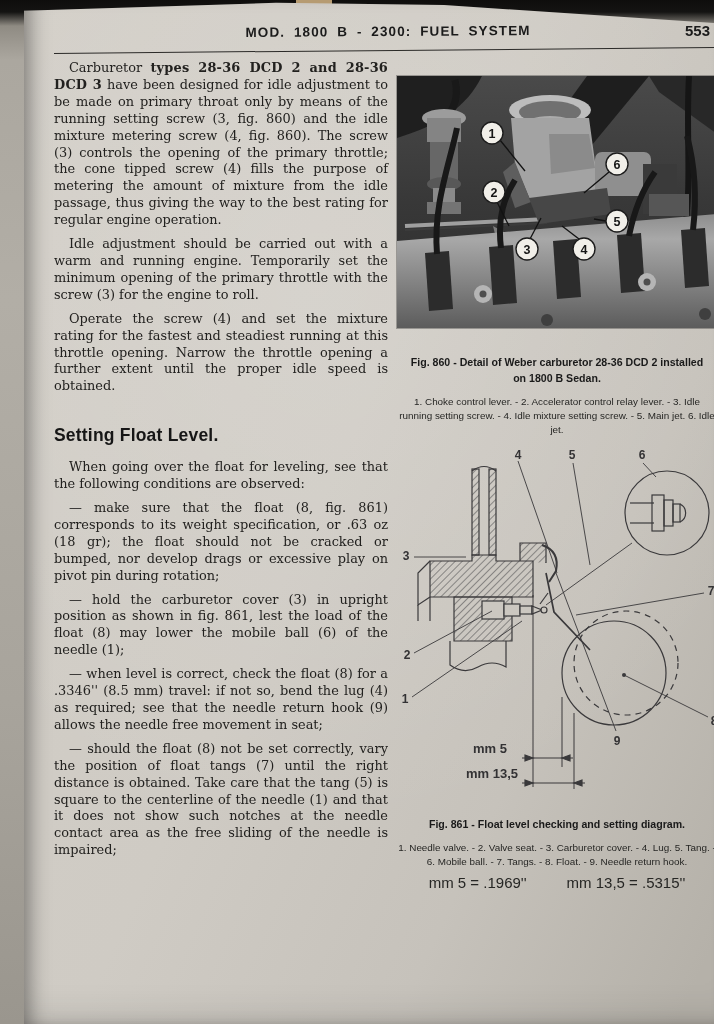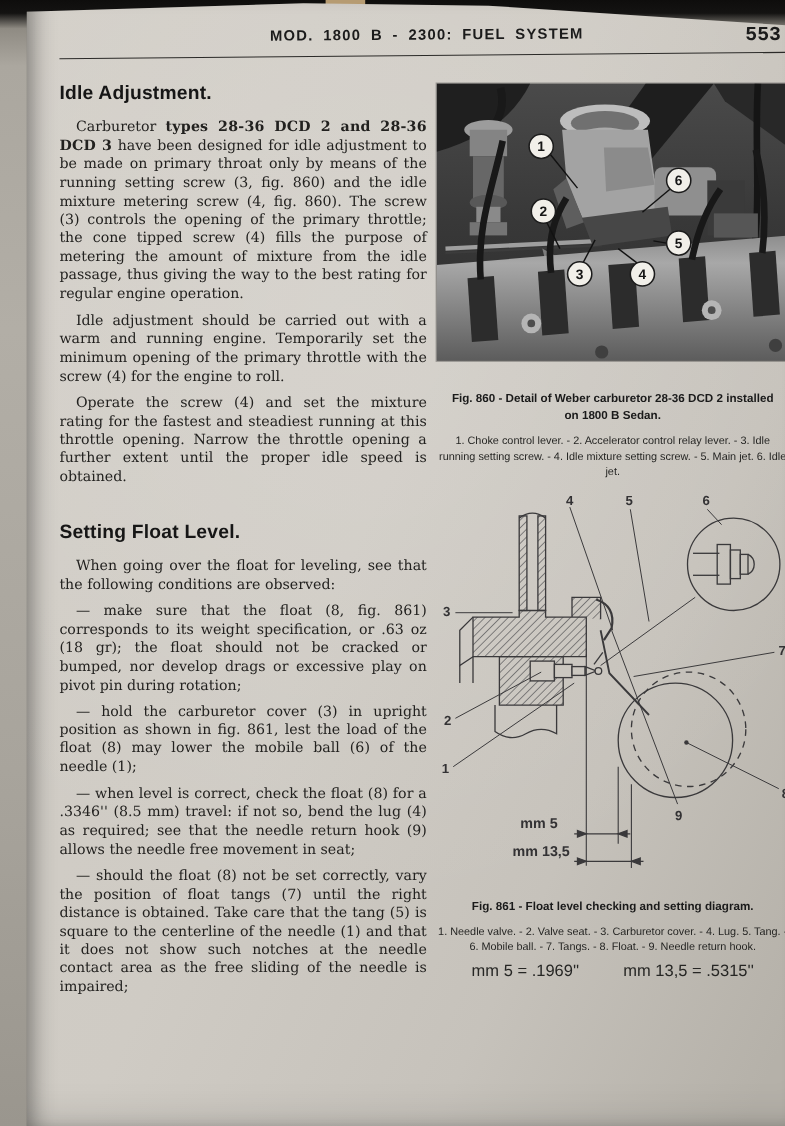--- a/index.html
+++ b/index.html
@@ -18,21 +18,21 @@
     box-shadow:inset 16px 0 22px -12px rgba(0,0,0,.45), inset -8px 0 14px -9px rgba(0,0,0,.28), inset 0 -30px 40px -30px rgba(0,0,0,.18);
   }
   .page-header{position:relative;height:58px;}
   .header-title{
     position:absolute;left:0;right:0;top:24px;text-align:center;
     font-family:"Liberation Sans",sans-serif;font-weight:bold;font-size:13.5px;
     letter-spacing:1.1px;word-spacing:4px;color:#1b1b1b;transform:translateX(14px) rotate(-0.4deg);
   }
   .header-page-number{
     position:absolute;right:14px;top:22px;
-    font-family:Liberation Mono, monospace;font-weight:bold;font-size:18px;color:#1b1b1b;
+    font-family:Liberation Sans, sans-serif;font-weight:bold;font-size:15px;color:#1b1b1b;
   }
   .header-rule{position:absolute;left:30px;right:10px;top:50px;height:1.4px;background:#2b2a28;transform:rotate(-0.5deg);}
   .content{position:absolute;left:12px;right:4px;top:60px;display:flex;}
   .col-left{width:346px;padding:0 4px 0 18px;}
   .col-right{width:326px;margin-left:2px;}
   h2.section{
     font-family:"Liberation Sans",sans-serif;font-weight:bold;font-size:17.5px;
     letter-spacing:.2px;color:#161616;margin:14px 0 13px;
   }
   h2.second{margin-top:30px;}
@@ -73,23 +73,22 @@
   <div class="page-header">
     <div class="header-title">MOD. 1800 B - 2300: FUEL SYSTEM</div>
     <div class="header-page-number">553</div>
     <div class="header-rule"></div>
   </div>
 
   <div class="content">
 
     <div class="col-left">
       <section>
-        <h2 class="section">Idle Adjustment.</h2>
         <p><span>Carburetor </span><b>types 28-36 DCD 2 and 28-36 DCD 3</b><span> have been designed for idle adjustment to be made on primary throat only by means of the running setting screw (3, fig. 860) and the idle mixture metering screw (4, fig. 860). The screw (3) controls the opening of the primary throttle; the cone tipped screw (4) fills the purpose of metering the amount of mixture from the idle passage, thus giving the way to the best rating for regular engine operation.</span></p>
-        <p>Idle adjustment should be carried out with a warm and running engine. Temporarily set the minimum opening of the primary throttle with the screw (4) for the engine to roll.</p>
+        <p>Idle adjustment should be carried out with a warm and running engine. Temporarily set the minimum opening of the primary throttle with the screw (3) for the engine to roll.</p>
         <p>Operate the screw (4) and set the mixture rating for the fastest and steadiest running at this throttle opening. Narrow the throttle opening a further extent until the proper idle speed is obtained.</p>
       </section>
 
       <section>
         <h2 class="section second">Setting Float Level.</h2>
         <p>When going over the float for leveling, see that the following conditions are observed:</p>
         <p>— make sure that the float (8, fig. 861) corresponds to its weight specification, or .63 oz (18 gr); the float should not be cracked or bumped, nor develop drags or excessive play on pivot pin during rotation;</p>
         <p>— hold the carburetor cover (3) in upright position as shown in fig. 861, lest the load of the float (8) may lower the mobile ball (6) of the needle (1);</p>
         <p>— when level is correct, check the float (8) for a .3346'' (8.5 mm) travel: if not so, bend the lug (4) as required; see that the needle return hook (9) allows the needle free movement in seat;</p>
         <p>— should the float (8) not be set correctly, vary the position of float tangs (7) until the right distance is obtained. Take care that the tang (5) is square to the centerline of the needle (1) and that it does not show such notches at the needle contact area as the free sliding of the needle is impaired;</p>

